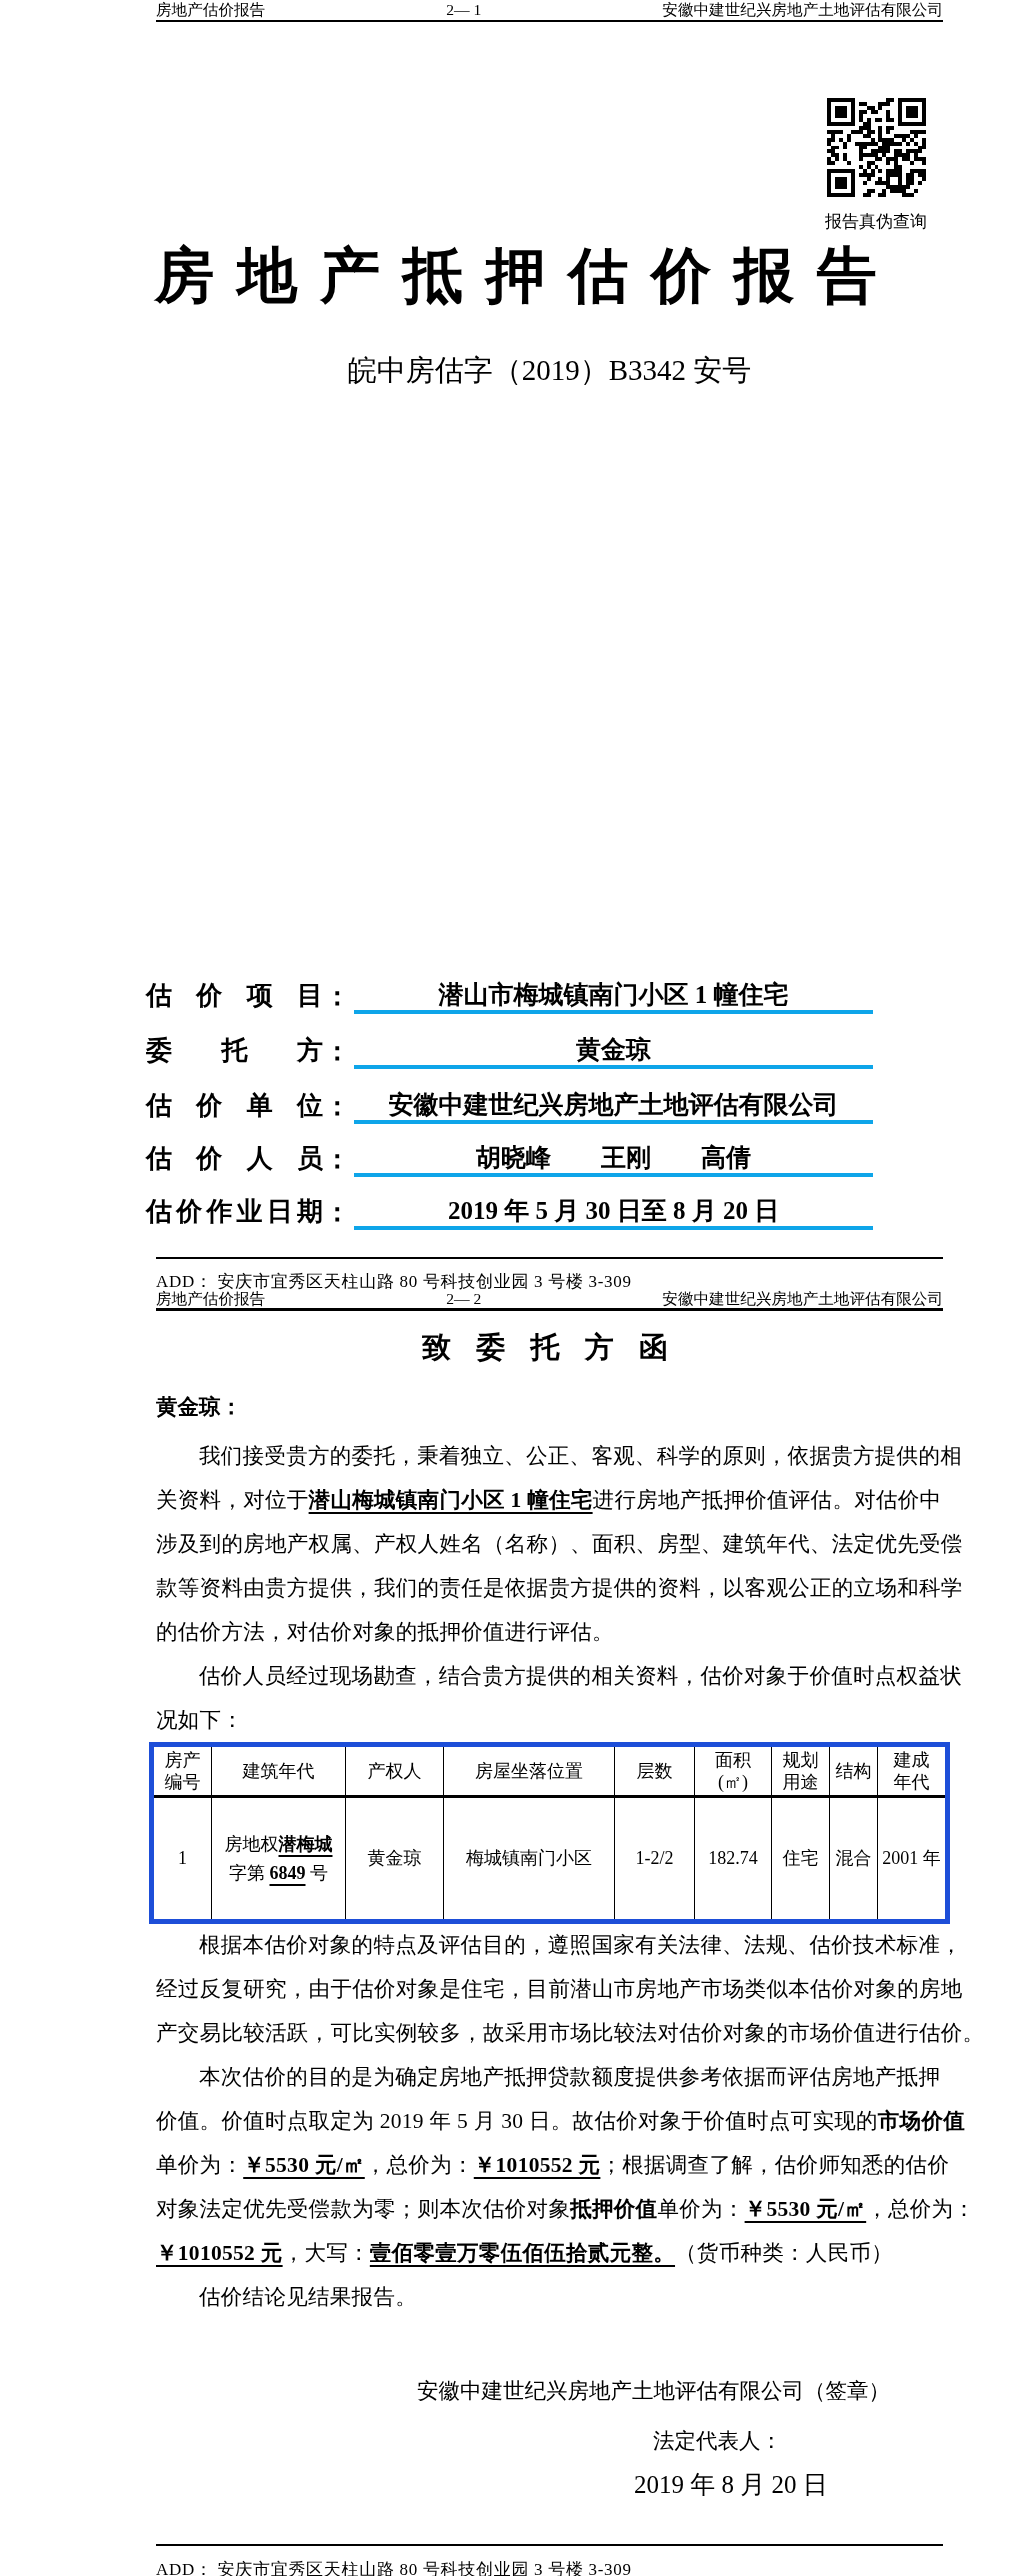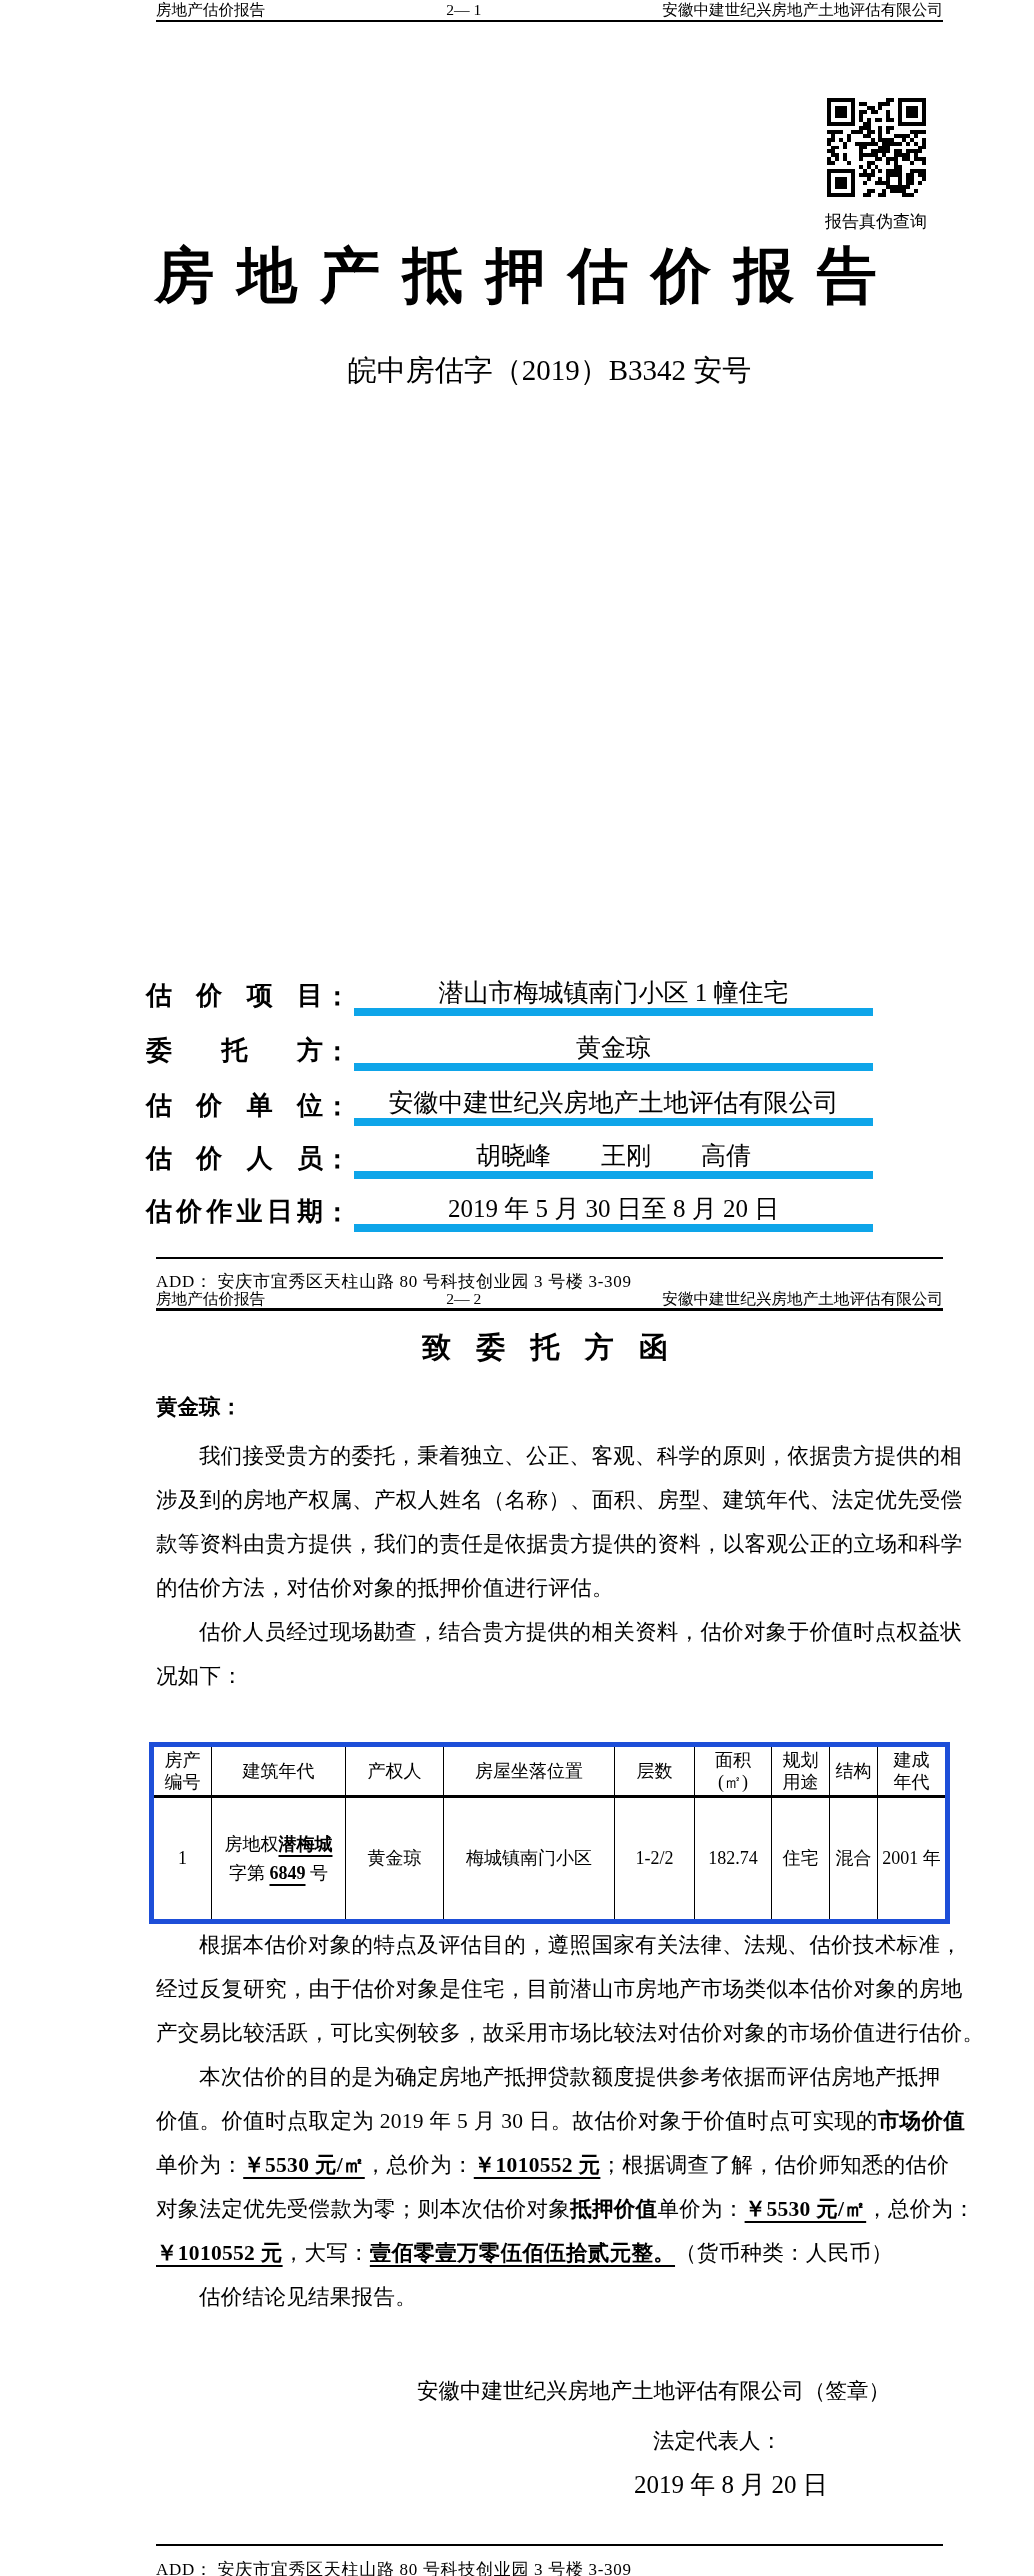--- a/index.html
+++ b/index.html
@@ -12,21 +12,21 @@
   
   .qrbox{left:827px;top:98px;width:99px;height:99px;}
   .qrcap{left:810px;top:210px;width:132px;text-align:center;font-size:17px;}
   
   .bigtitle{left:124px;top:236px;width:787px;text-align:center;font-size:60px;font-weight:bold;letter-spacing:3.9px;white-space:nowrap;}
   .subtitle{left:156px;top:351px;width:787px;text-align:center;font-size:29px;}
   
   .frow{position:absolute;left:146px;width:727px;height:35px;display:flex;align-items:center;margin-top:35px;}
   .flabel{display:inline-block;width:177px;font-size:26px;font-weight:bold;text-align:justify;text-align-last:justify;line-height:1.1;}
   .fcolon{font-size:26px;font-weight:bold;padding:0 3.9px 0 1.3px;}
-  .fval{flex:1;text-align:center;font-size:25px;font-weight:normal;border-bottom:8px solid #0ea5e9;line-height:1.25;white-space:nowrap;}
+  .fval{flex:1;text-align:center;font-size:25px;font-weight:bold;border-bottom:4px solid #0ea5e9;line-height:1.25;white-space:nowrap;}
   .addr{left:156px;font-size:17px;letter-spacing:0.7px;}
   
   .lettertitle{left:156px;top:1328px;width:787px;text-align:center;font-size:29px;font-weight:bold;letter-spacing:9px;white-space:nowrap;}
   .salut{left:156px;top:1392px;font-size:21.5px;font-weight:bold;}
   .bodyblock{left:156px;width:792px;}
   .bl{height:44px;line-height:44px;font-size:21.5px;white-space:nowrap;letter-spacing:0.3px;}
   .bl.ind{padding-left:43px;}
   .b{font-weight:bold;}
   .u{text-decoration:underline;text-decoration-thickness:2px;text-underline-offset:5.2px;}
   
@@ -316,20 +316,21 @@
     <span>2— 2</span>
     <span>安徽中建世纪兴房地产土地评估有限公司</span>
   </div>
   <div class="abs rule" style="top:1308px;height:3.3px;"></div>
 
   <div class="abs lettertitle">致 委 托 方 函</div>
   <div class="abs salut">黄金琼：</div>
 
   <div class="abs bodyblock" style="top:1434px;" id="body-before">
       <div class="bl ind"><span class="">我们接受贵方的委托，秉着独立、公正、客观、科学的原则，依据贵方提供的相</span></div>
+      <div class="bl"><span class="">关资料，对位于</span><span class="b u">潜山梅城镇南门小区 1 幢住宅</span><span class="">进行房地产抵押价值评估。对估价中</span></div>
       <div class="bl"><span class="">涉及到的房地产权属、产权人姓名（名称）、面积、房型、建筑年代、法定优先受偿</span></div>
       <div class="bl"><span class="">款等资料由贵方提供，我们的责任是依据贵方提供的资料，以客观公正的立场和科学</span></div>
       <div class="bl"><span class="">的估价方法，对估价对象的抵押价值进行评估。</span></div>
       <div class="bl ind"><span class="">估价人员经过现场勘查，结合贵方提供的相关资料，估价对象于价值时点权益状</span></div>
       <div class="bl"><span class="">况如下：</span></div>
     </div>
 
   <table class="abs ptable">
     <colgroup id="ptable-cols">
         <col style="width: 60px;">

